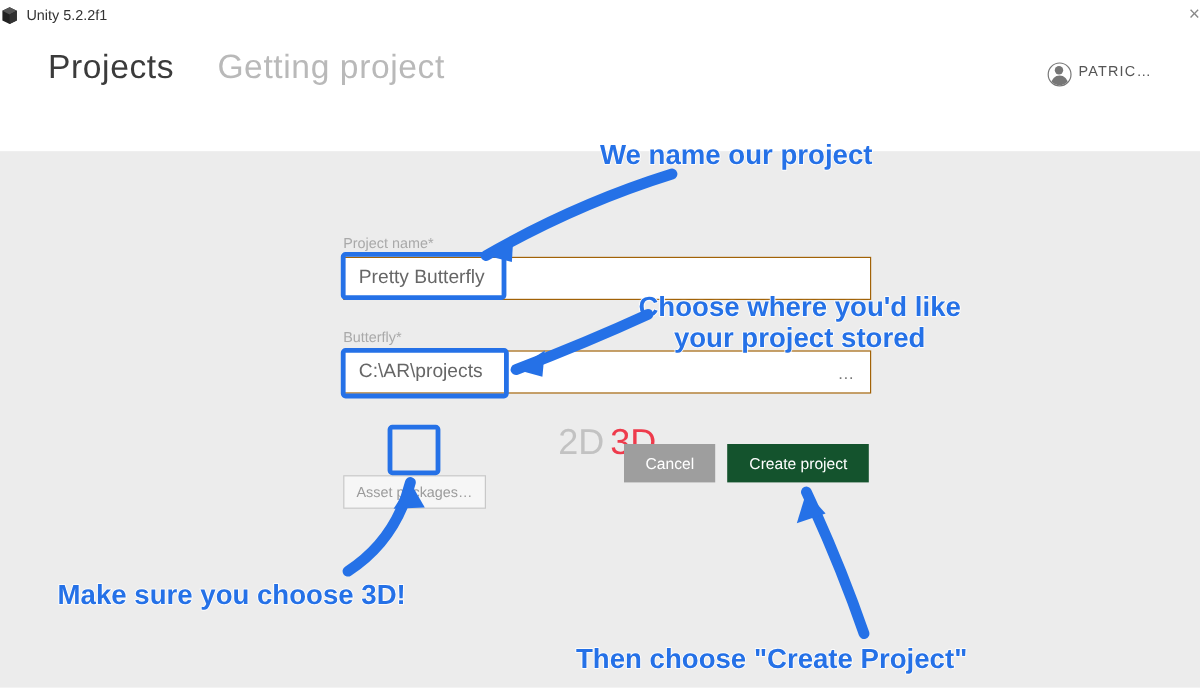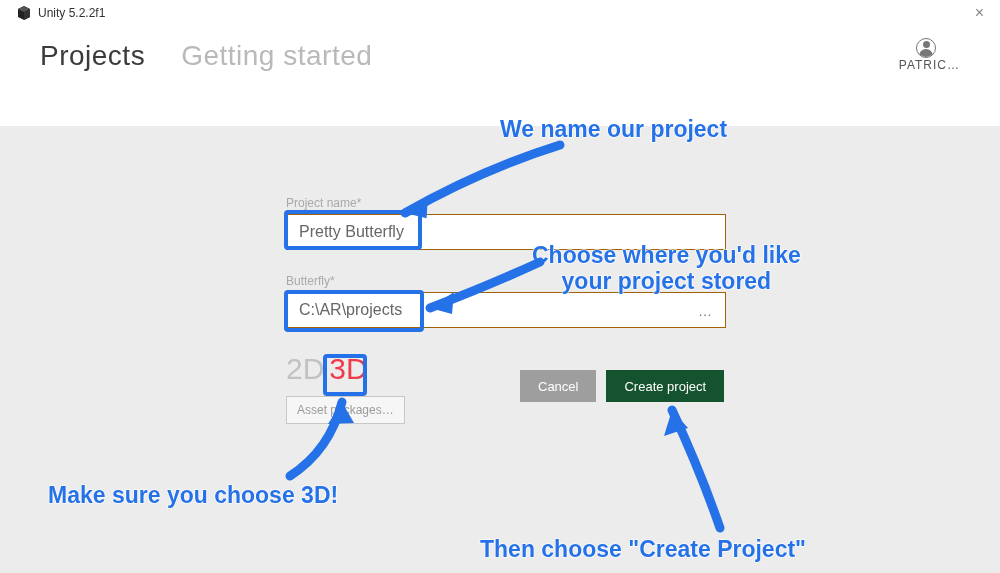--- a/index.html
+++ b/index.html
@@ -1,36 +1,36 @@
 <!DOCTYPE html>
 <html><head>
 <meta charset="utf-8">
 <style>
   * { box-sizing: border-box; margin: 0; padding: 0; }
   html, body { width: 1000px; height: 573px; overflow: hidden; font-family: -apple-system, "Segoe UI", Arial, sans-serif; background: #fff; }
-  .titlebar { height: 26px; display: flex; align-items: center; padding: 0 16px; font-size: 12px; color: #333; }
+  .titlebar { height: 26px; display: flex; align-items: center; padding: 0 0; font-size: 12px; color: #333; }
   .titlebar .spacer { flex: 1; }
   .titlebar .close { font-size: 16px; color: #888; width: 30px; text-align: right; }
   .unity-icon svg { display: block; }
   .tabstrip { height: 60px; display: flex; align-items: flex-end; padding: 0 40px 0 40px; }
   .tabstrip .tab { font-size: 28px; font-weight: 300; color: #b9b9b9; margin-right: 36px; padding-bottom: 14px; letter-spacing: 0.5px; }
   .tabstrip .tab.active { color: #3b3b3b; position: relative; }
-  .tabstrip .right { margin-left: auto; display: flex; align-items: center; padding-bottom: 14px; flex-direction: column; }
+  .tabstrip .right { margin-left: auto; display: flex; align-items: flex-start; padding-bottom: 14px; }
   .avatar { width: 20px; height: 20px; border-radius: 50%; border: 1.5px solid #777; margin-right: 6px; display:flex; align-items:flex-end; justify-content:center; overflow:hidden; }
   .avatar .head{ width:7px; height:7px; border-radius:50%; background:#777; position:relative; top:-3px;}
   .avatar .body{ width:14px; height:8px; border-top-left-radius:8px; border-top-right-radius:8px; background:#777; margin-top:-2px;}
   .avatar-inner{display:flex;flex-direction:column;align-items:center;}
   .username { font-size: 12px; letter-spacing: 1px; color: #555; }
   .gray-region { position: absolute; left: 0; top: 126px; right: 0; bottom: 0; background: #ececec; }
   .form { position: absolute; left: 286px; top: 196px; width: 440px; }
   .field-label { font-size: 12px; color: #a9a9a9; margin-bottom: 4px; }
   .text-input { width: 100%; height: 36px; background: #fff; border: 1px solid #a16207; padding: 0 12px; font-size: 16px; color: #666; outline: none; }
   .field-block { margin-bottom: 24px; position: relative; }
   .ellipsis { position: absolute; right: 12px; top: 29px; color: #777; letter-spacing: 2px; font-size: 14px; pointer-events:none;}
-  .toggle-row { display: flex; align-items: center; gap: 1px; font-size: 30px; font-weight: 300; }
+  .toggle-row { display: flex; align-items: center; gap: 1px; font-size: 30px; font-weight: 300; justify-content: center; }
   .toggle-2d { color: #c2c2c2; }
   .toggle-3d { color: #ee3b4c; margin-left: 4px; }
   .asset-btn { margin-top: 10px; display: inline-block; border: 1px solid #c8c8c8; background: #f6f6f6; color: #9b9b9b; font-size: 12px; padding: 6px 10px; }
   .btn-row { position: absolute; left: 520px; top: 370px; display: flex; gap: 10px; }
   .btn { height: 32px; padding: 0 18px; font-size: 13px; color: #fff; border: none; display: inline-flex; align-items: center; }
   .btn-cancel { background: #9e9e9e; }
   .btn-create { background: #14532d; }
 
   
   .callout { position: absolute; font-family: Arial, sans-serif; font-weight: 700; font-size: 23px; color: #2571e7; -webkit-text-stroke: 1.2px #fff; paint-order: stroke fill; text-shadow: 0 0 2px #fff; white-space: nowrap; }
@@ -51,21 +51,21 @@
         <polygon points="8,7 14,4 14,12 8,15" fill="#333"></polygon>
       </svg>
   </span>
   <span style="margin-left:6px">Unity 5.2.2f1</span>
   <span class="spacer"></span>
   <span class="close">×</span>
 </div>
 
 <div class="tabstrip">
   <div class="tab active">Projects</div>
-  <div class="tab">Getting started</div>
+  <div class="tab">Getting project</div>
   <div class="right">
     <div class="avatar">
       <div class="avatar-inner">
           <div class="head"></div>
           <div class="body"></div>
         </div>
     </div>
     <div class="username">PATRIC…</div>
   </div>
 </div>

